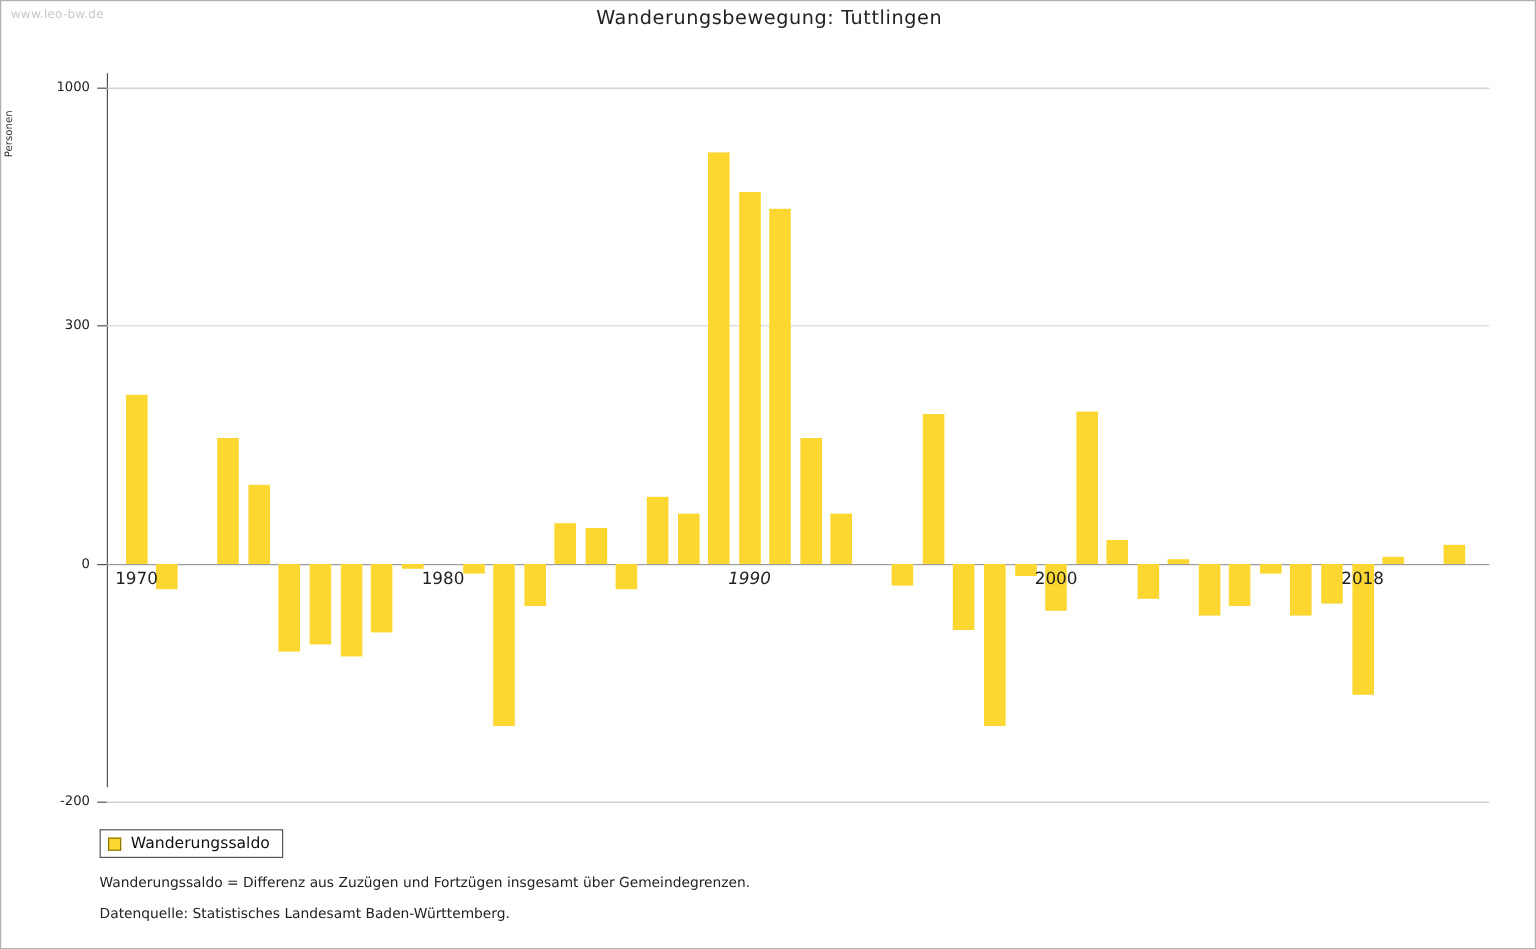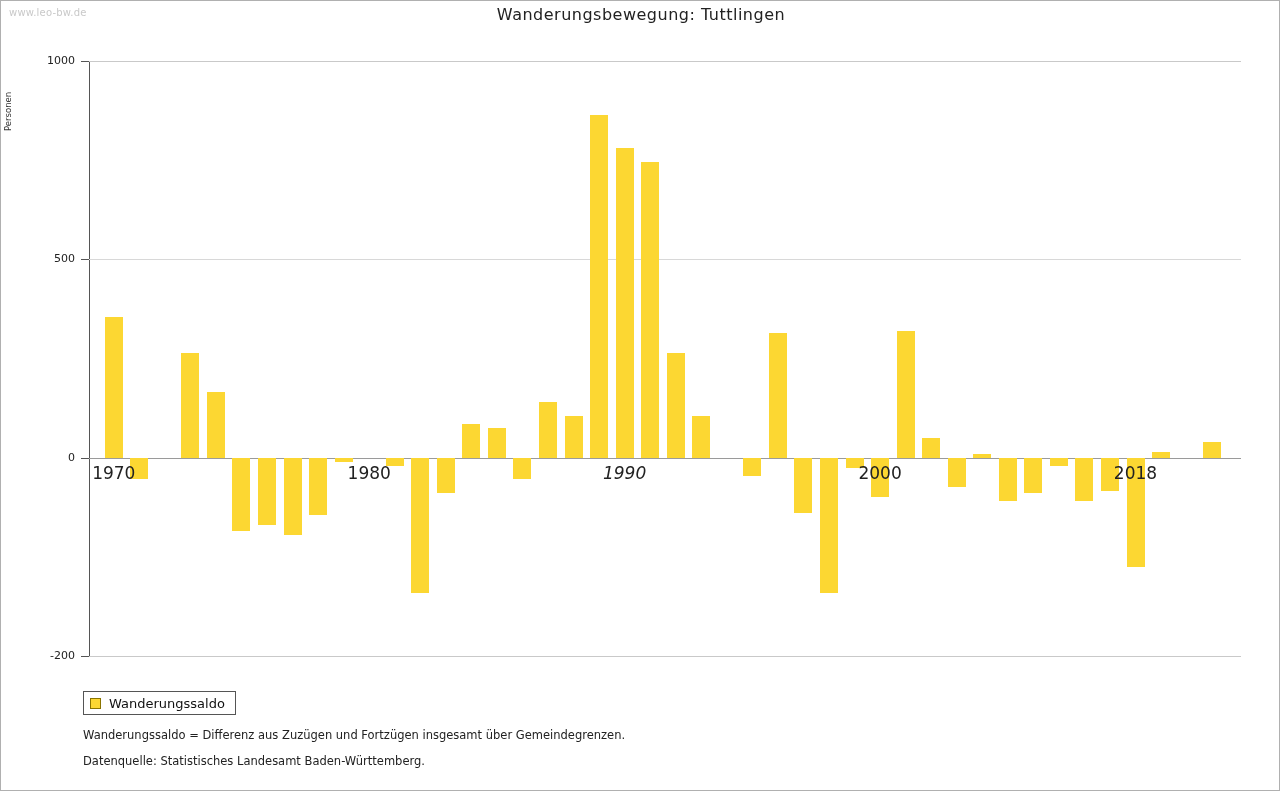--- a/index.html
+++ b/index.html
@@ -47,21 +47,21 @@
     color: #333333;
     writing-mode: vertical-rl;
     transform: rotate(180deg);
     transform-origin: center;
     height: 70px;
   }
   
   #plot {
     position: absolute;
     left: 88px;
-    top: 60px;
+    top: 72px;
     width: 1152px;
     height: 595px;
   }
   .axis-line-left {
     position: absolute;
     left: 88px;
     top: 60px;
     width: 1px;
     height: 595px;
     background: #555555;
@@ -92,21 +92,21 @@
   .ytick-label {
     position: absolute;
     right: 1196px;
     text-align: right;
     font-size: 11px;
     color: #222222;
     width: 60px;
   }
   .xtick-label {
     position: absolute;
-    font-size: 17px;
+    font-size: 14px;
     color: #222222;
     text-align: center;
     transform: translateX(-50%);
   }
   .bar {
     position: absolute;
     background: #fcd732;
     width: 18px;
   }
   .legend-box {
@@ -150,21 +150,21 @@
   <div class="ylabel">Personen</div>
 
   <div class="axis-line-left"></div>
 
   <div id="plot">
       <div class="gridline top" style="top: 0px;"></div>
       <div class="tick" style="top: 0px;"></div>
       <div class="ytick-label" style="top: -7px; left: -74px; right: auto;">1000</div>
       <div class="gridline" style="top: 198.333px;"></div>
       <div class="tick" style="top: 198.333px;"></div>
-      <div class="ytick-label" style="top: 191.333px; left: -74px; right: auto;">500</div>
+      <div class="ytick-label" style="top: 191.333px; left: -74px; right: auto;">300</div>
       <div class="gridline zero" style="top: 396.667px;"></div>
       <div class="tick" style="top: 396.667px;"></div>
       <div class="ytick-label" style="top: 389.667px; left: -74px; right: auto;">0</div>
       <div class="gridline bottom" style="top: 595px;"></div>
       <div class="tick" style="top: 595px;"></div>
       <div class="ytick-label" style="top: 588px; left: -74px; right: auto;">-200</div>
       <div class="bar" title="1970: 355" style="left: 15.7716px; top: 255.85px; height: 140.817px; width: 18px; background: rgb(252, 215, 50);"></div>
       <div class="bar" title="1971: -55" style="left: 41.3149px; top: 396.667px; height: 21.8167px; width: 18px; background: rgb(252, 215, 50);"></div>
       <div class="bar" title="1973: 265" style="left: 92.4013px; top: 291.55px; height: 105.117px; width: 18px; background: rgb(252, 215, 50);"></div>
       <div class="bar" title="1974: 165" style="left: 117.945px; top: 331.217px; height: 65.45px; width: 18px; background: rgb(252, 215, 50);"></div>

